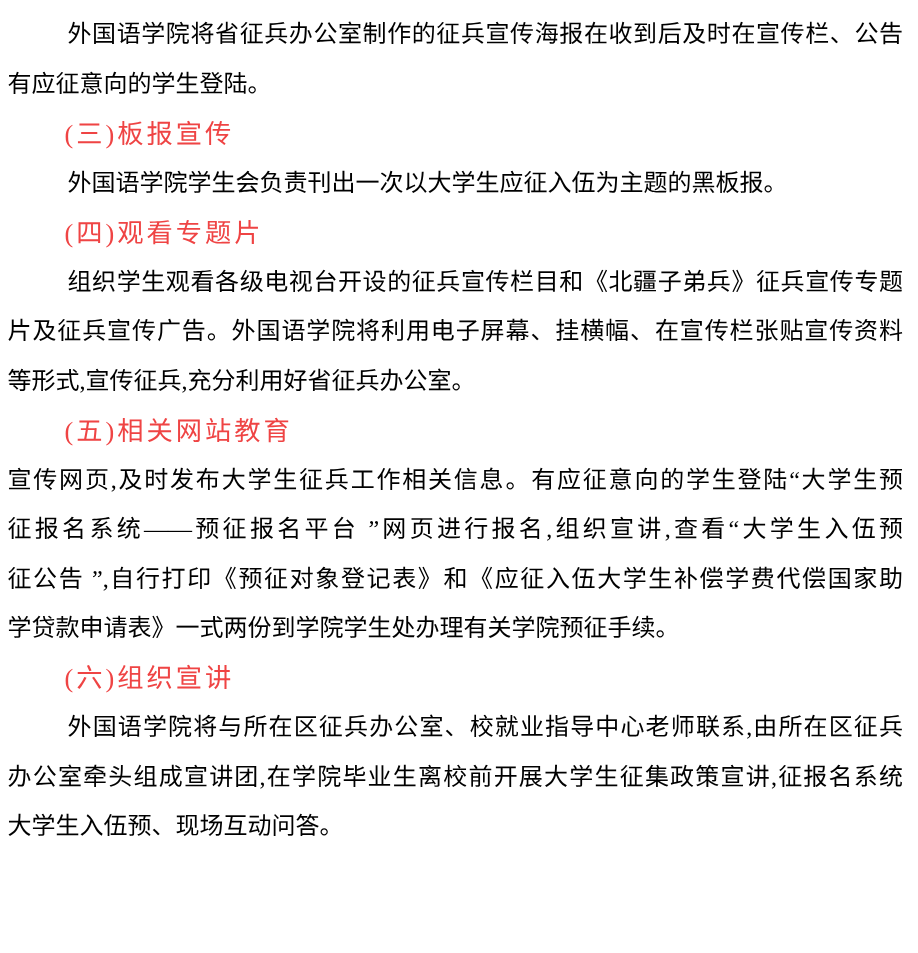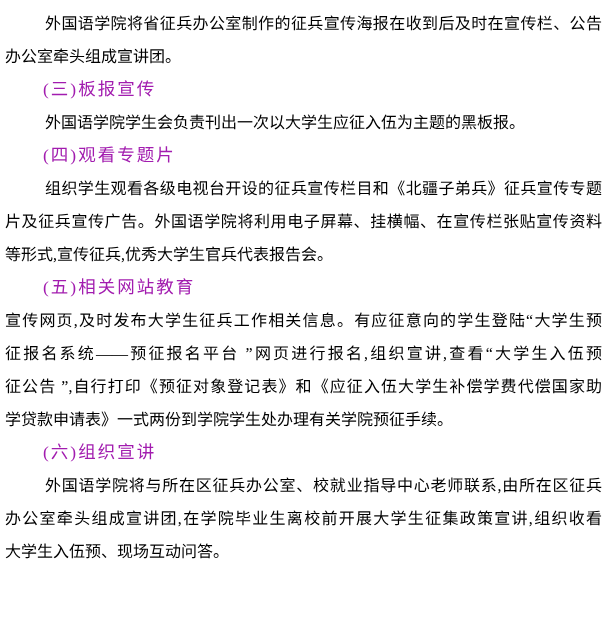--- a/index.html
+++ b/index.html
@@ -34,58 +34,58 @@
   }
   .text-line.indent {
     text-indent: 40px;
   }
   .heading-line {
     font-size: 17.5px;
     line-height: 33px;
     height: 33px;
     padding-left: 38px;
     letter-spacing: 2px;
-    color: #a21caf;
+    color: #ef4444;
     font-family: "Liberation Serif", "DejaVu Serif", serif;
   }
 </style>
 </head>
 <body>
 
 <div class="page" lang="zh-CN">
   <div id="doc-content">
       <div class="block">
         <div class="text-line just indent">外国语学院将省征兵办公室制作的征兵宣传海报在收到后及时在宣传栏、公告</div>
-        <div class="text-line">办公室牵头组成宣讲团。</div>
+        <div class="text-line">有应征意向的学生登陆。</div>
       </div>
       <div class="block">
         <div class="heading-line">(三)板报宣传</div>
       </div>
       <div class="block">
         <div class="text-line indent">外国语学院学生会负责刊出一次以大学生应征入伍为主题的黑板报。</div>
       </div>
       <div class="block">
         <div class="heading-line">(四)观看专题片</div>
       </div>
       <div class="block">
         <div class="text-line just indent">组织学生观看各级电视台开设的征兵宣传栏目和《北疆子弟兵》征兵宣传专题</div>
         <div class="text-line just">片及征兵宣传广告。外国语学院将利用电子屏幕、挂横幅、在宣传栏张贴宣传资料</div>
-        <div class="text-line">等形式,宣传征兵,优秀大学生官兵代表报告会。</div>
+        <div class="text-line">等形式,宣传征兵,充分利用好省征兵办公室。</div>
       </div>
       <div class="block">
         <div class="heading-line">(五)相关网站教育</div>
       </div>
       <div class="block">
         <div class="text-line just">宣传网页,及时发布大学生征兵工作相关信息。有应征意向的学生登陆“大学生预</div>
         <div class="text-line just">征报名系统——预征报名平台 ”网页进行报名,组织宣讲,查看“大学生入伍预</div>
         <div class="text-line just">征公告 ”,自行打印《预征对象登记表》和《应征入伍大学生补偿学费代偿国家助</div>
         <div class="text-line">学贷款申请表》一式两份到学院学生处办理有关学院预征手续。</div>
       </div>
       <div class="block">
         <div class="heading-line">(六)组织宣讲</div>
       </div>
       <div class="block">
         <div class="text-line just indent">外国语学院将与所在区征兵办公室、校就业指导中心老师联系,由所在区征兵</div>
-        <div class="text-line just">办公室牵头组成宣讲团,在学院毕业生离校前开展大学生征集政策宣讲,组织收看</div>
+        <div class="text-line just">办公室牵头组成宣讲团,在学院毕业生离校前开展大学生征集政策宣讲,征报名系统</div>
         <div class="text-line">大学生入伍预、现场互动问答。</div>
       </div>
     </div>
 </div>
 
 </body></html>

